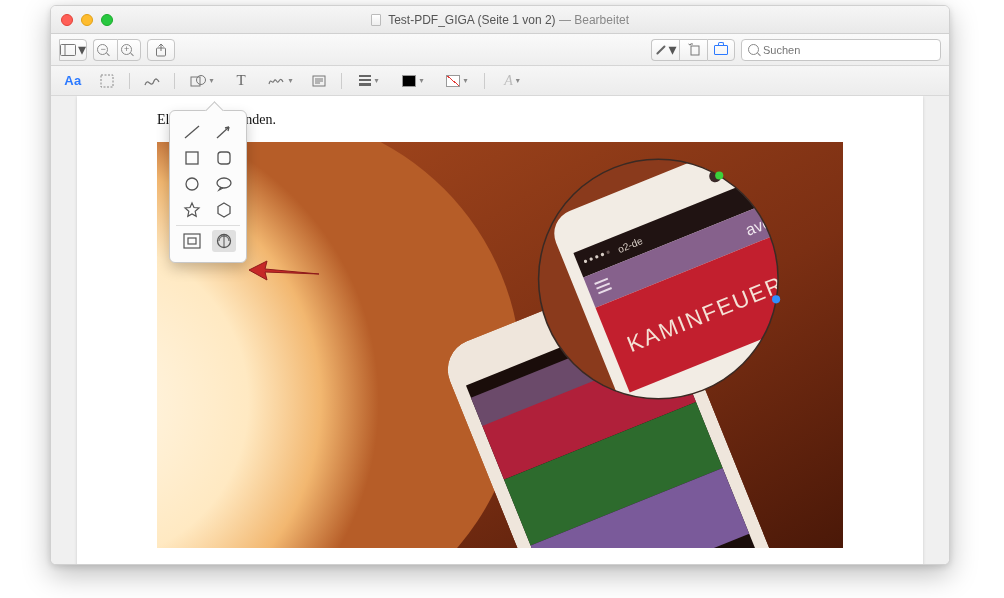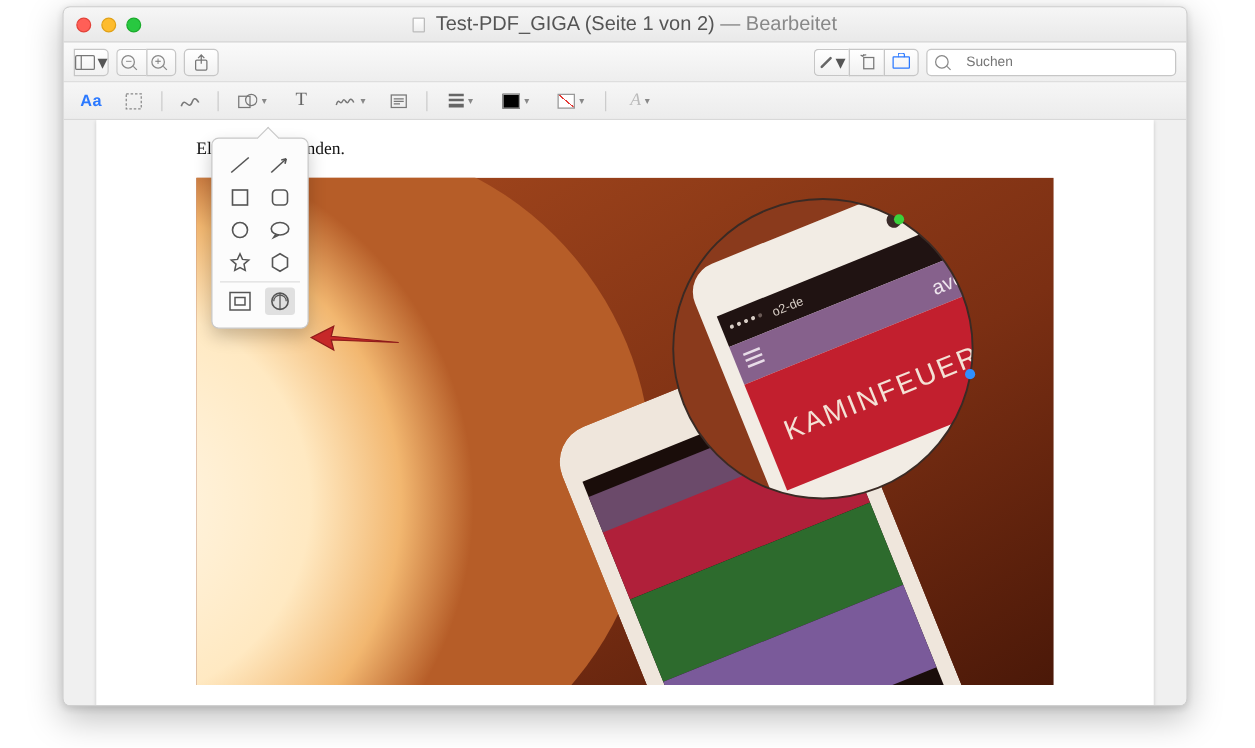--- a/index.html
+++ b/index.html
@@ -4,32 +4,32 @@
 <style>
 *{box-sizing:border-box;margin:0;padding:0}
 body{font-family:-apple-system,"Helvetica Neue",Arial,sans-serif;background:#fff;width:1004px;height:598px;position:relative}
 .window{position:absolute;left:50px;top:5px;width:900px;height:560px;border:1px solid #d0d0d0;border-radius:6px;box-shadow:0 10px 28px rgba(0,0,0,.25),0 2px 6px rgba(0,0,0,.12);background:#fff;overflow:hidden}
 .titlebar{height:28px;background:linear-gradient(#f6f6f6,#e9e9e9);border-bottom:1px solid #d0d0d0;display:flex;align-items:center;padding:0 10px;position:relative}
 .traffic{display:flex;gap:8px}
 .dot{width:12px;height:12px;border-radius:50%}
 .r{background:#ff5f57;border:1px solid #e24238}
 .y{background:#febc2e;border:1px solid #e1a116}
 .g{background:#28c840;border:1px solid #1aab2b}
-.title{position:absolute;left:0;right:0;text-align:center;font-size:16px;color:#888;pointer-events:none}
+.title{position:absolute;left:0;right:0;text-align:center;font-size:12px;color:#888;pointer-events:none}
 .title .fn{color:#555}
 .doc-icon{display:inline-block;vertical-align:-2px;width:10px;height:12px;background:linear-gradient(#fff,#eee);border:1px solid #bbb;border-radius:1px;margin-right:4px}
 .toolbar{height:32px;background:linear-gradient(#fafafa,#eee);border-bottom:1px solid #d5d5d5;display:flex;align-items:center;padding:0 8px;gap:6px}
 .tbtn{height:22px;min-width:28px;border:1px solid #c6c6c6;border-radius:4px;background:linear-gradient(#fff,#f1f1f1);display:flex;align-items:center;justify-content:center;color:#555;cursor:pointer}
 .tbtn.small{min-width:24px}
 .grp{display:flex}
 .grp .tbtn{border-radius:0;border-right-width:0}
 .grp .tbtn:first-child{border-radius:4px 0 0 4px}
 .grp .tbtn:last-child{border-radius:0 4px 4px 0;border-right-width:1px}
 .spacer{flex:1}
-.search{width:200px;height:22px;border:1px solid #c6c6c6;border-radius:4px;background:#fff;display:flex;align-items:center;padding:0 6px;gap:14px;color:#999}
+.search{width:200px;height:22px;border:1px solid #c6c6c6;border-radius:4px;background:#fff;display:flex;align-items:center;padding:0 6px;gap:4px;color:#999}
 .search input{border:none;outline:none;font-size:11px;flex:1;color:#555;background:transparent}
 .mag{width:11px;height:11px;border:1.2px solid #888;border-radius:50%;position:relative}
 .mag::after{content:'';position:absolute;width:4px;height:1.2px;background:#888;transform:rotate(45deg);right:-3px;bottom:-1px}
 .markbar{height:30px;background:linear-gradient(#f6f6f6,#ececec);border-bottom:1px solid #d8d8d8;display:flex;align-items:center;padding:0 10px;gap:10px}
 .mbtn{height:20px;min-width:24px;display:flex;align-items:center;justify-content:center;color:#666;cursor:pointer;font-size:14px;border-radius:3px}
 .mbtn.dd{min-width:34px;position:relative}
 .mbtn .chev{margin-left:3px;font-size:8px;color:#888}
 .sep{width:1px;height:16px;background:#ccc}
 .txtA{color:#2b79ff;font-weight:700;letter-spacing:.5px;font-size:13px}
 .content{height:calc(100% - 90px);background:#f0f0f0;position:relative;overflow:hidden}

